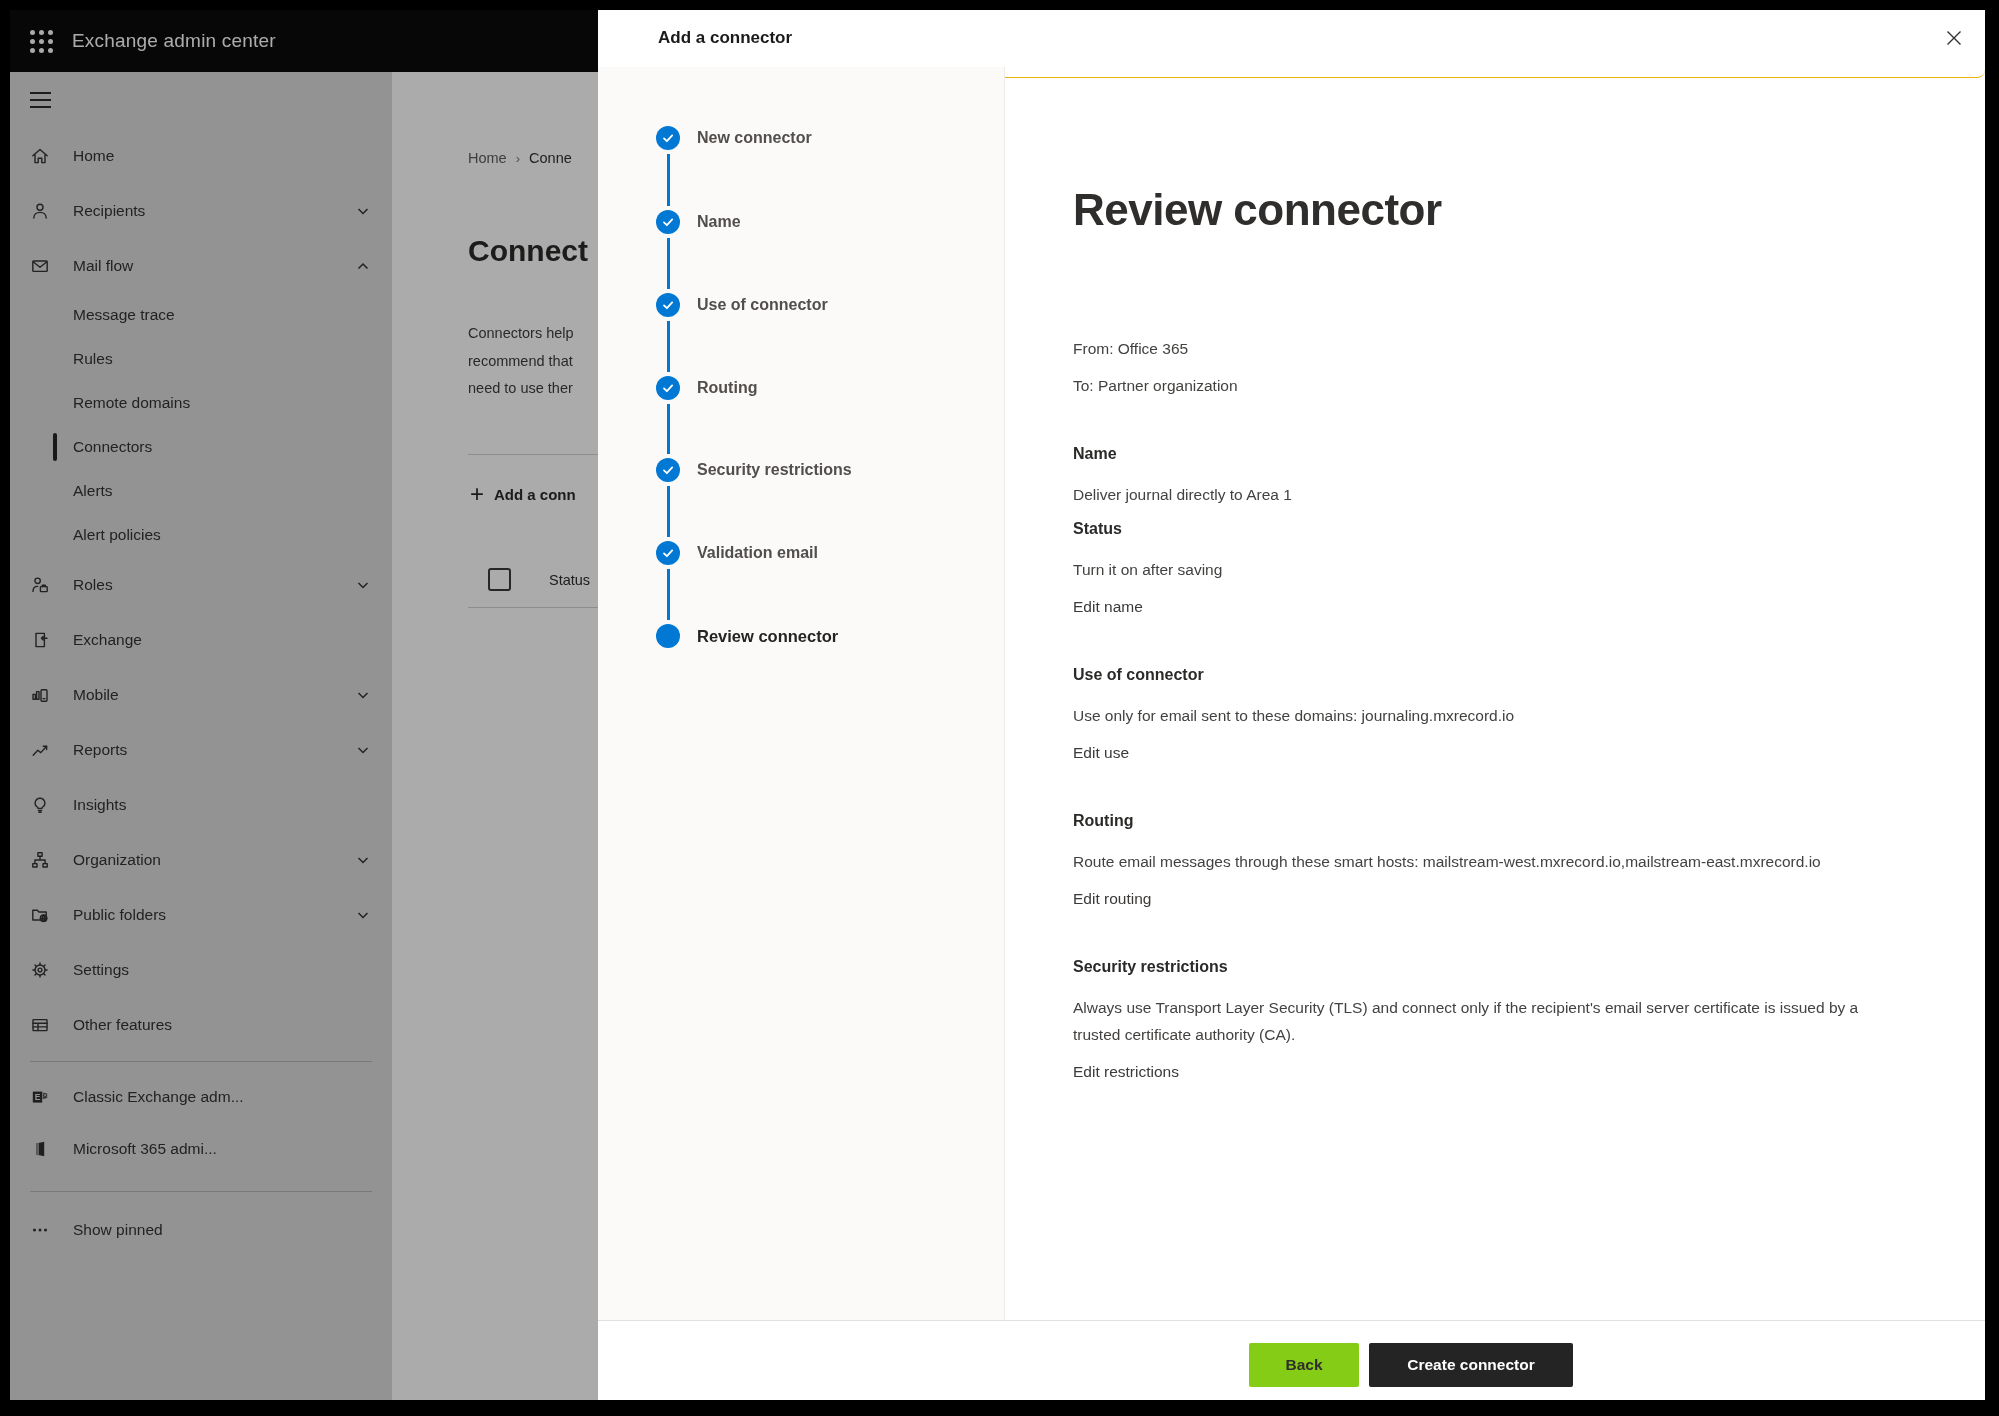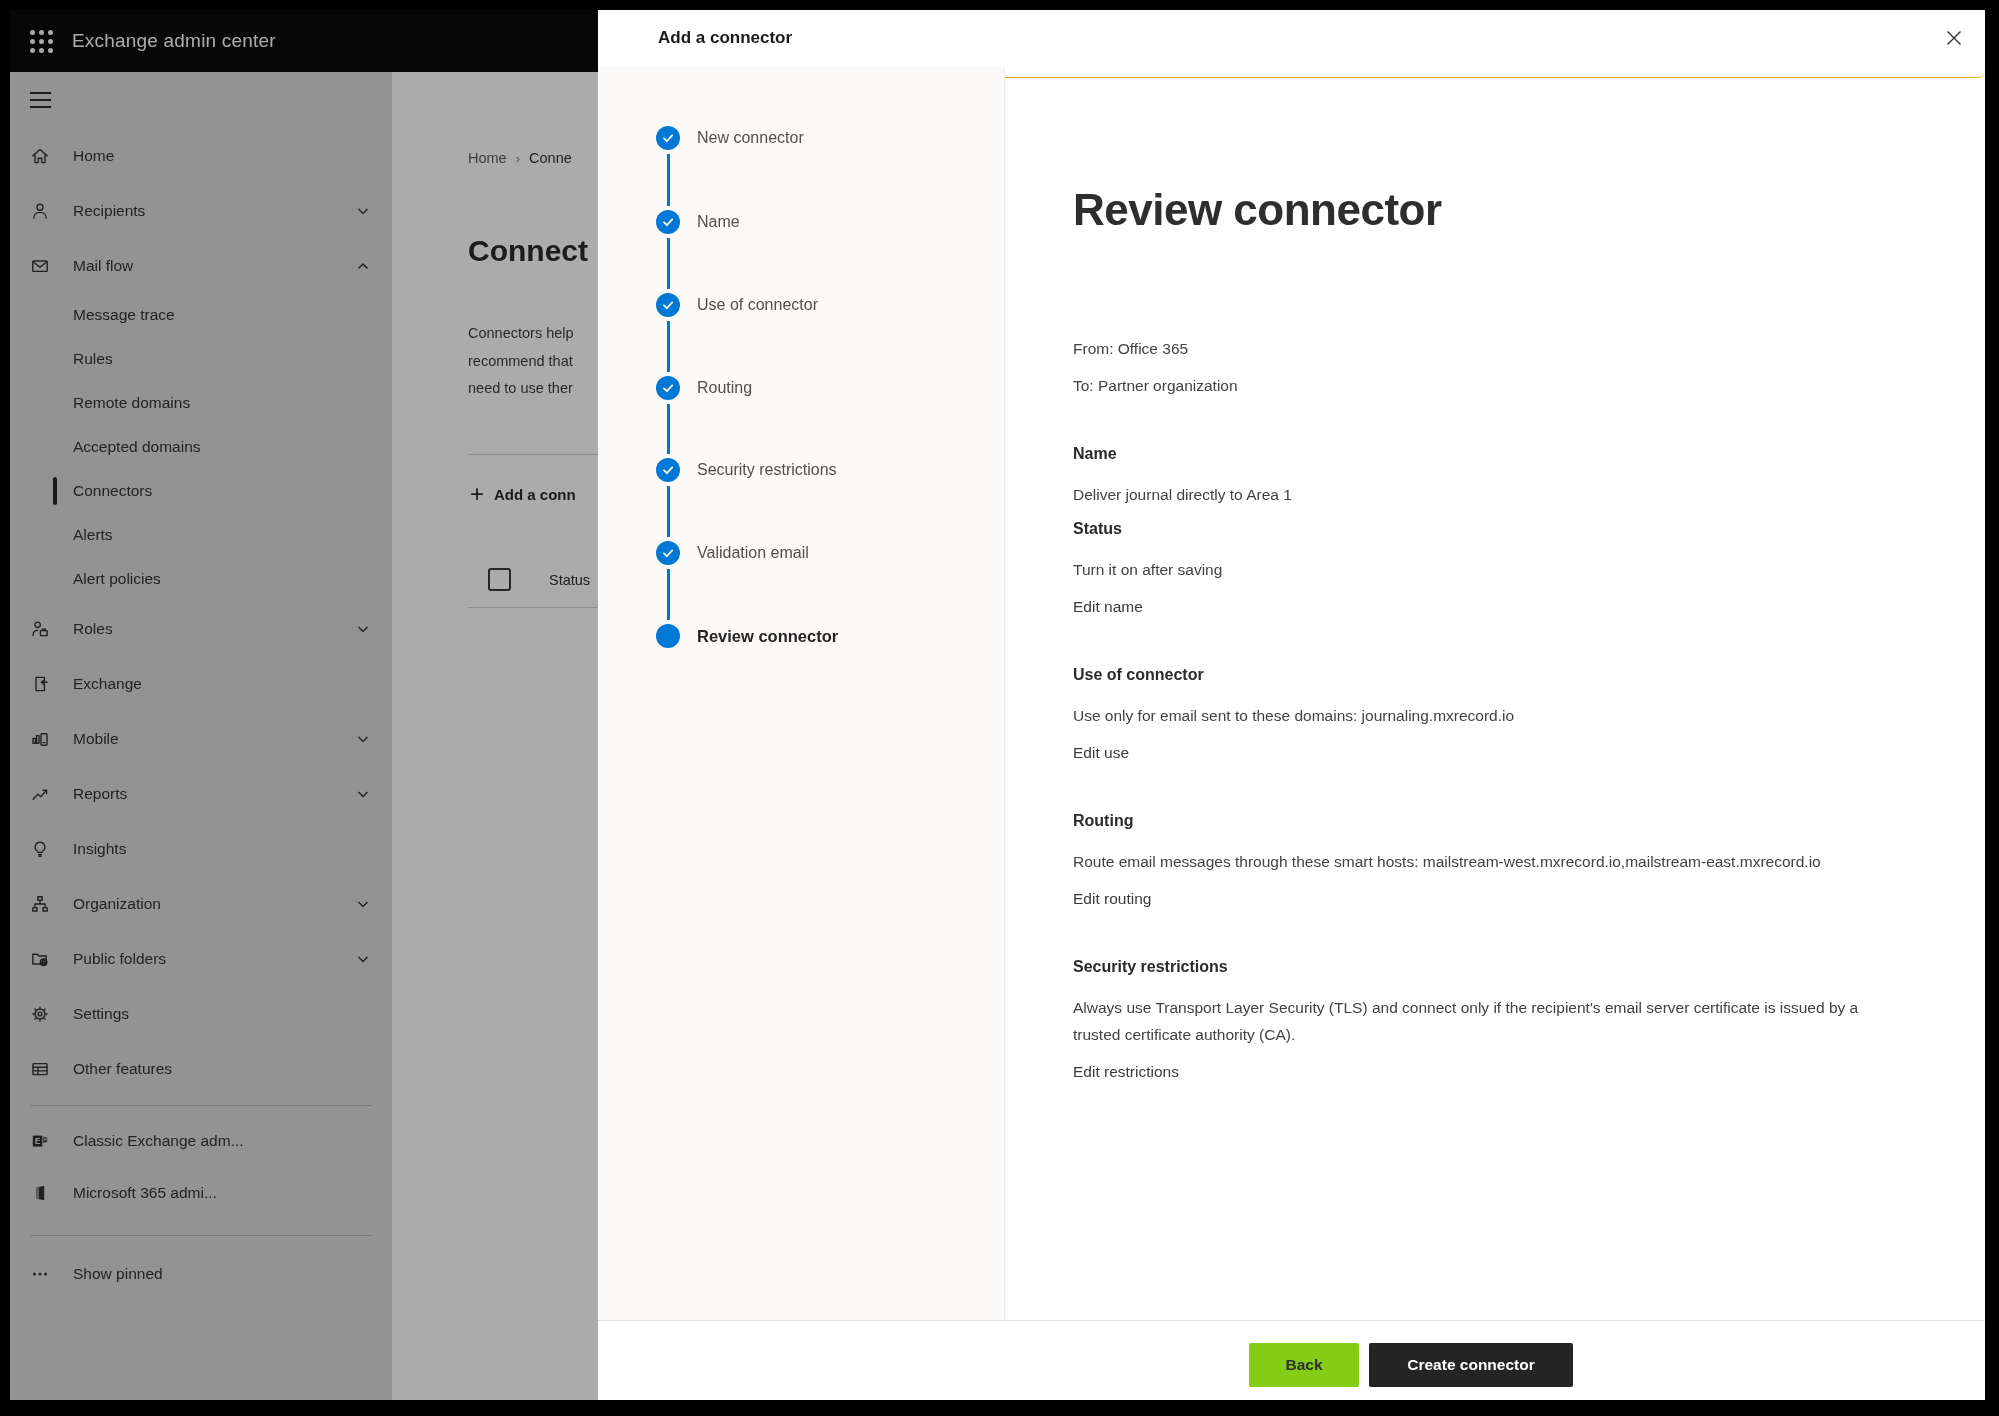--- a/index.html
+++ b/index.html
@@ -56,21 +56,21 @@
   .modal-body { position:absolute; left:0; top:57px; right:0; bottom:80px; display:flex; }
   .modal-footer { position:absolute; left:0; bottom:0; right:0; height:80px; border-top:1px solid #e3e1df; background:#fff; }
   .btn { position:absolute; top:22px; height:44px; border:none; border-radius:2px; font-family:inherit; font-size:15.5px; font-weight:700; cursor:pointer; }
   .btn-back { left:651px; width:110px; background:#84cc16; color:#2f2e2d; }
   .btn-primary { left:771px; width:204px; background:#242424; color:#fff; }
 
   
   .stepper { width:407px; flex:none; position:relative; background:#fbfaf9; border-right:1px solid #ececec; }
   .step { position:absolute; left:0; height:24px; display:flex; align-items:center; }
   .step-circle { position:absolute; left:58px; width:24px; height:24px; border-radius:50%; background:#0078d4; display:flex; align-items:center; justify-content:center; }
-  .step-label { position:absolute; left:99px; font-size:16px; color:#514e4c; white-space:nowrap; }
+  .step-label { position:absolute; left:99px; font-size:16px; color:#514e4c; white-space:nowrap;font-weight:bold; }
   .step.current .step-label { font-weight:700; color:#252423; font-size:16.5px; }
   .step-line { position:absolute; left:69px; width:2.5px; background:#0078d4; }
 
   
   .review { flex:1; position:relative; padding:117px 60px 0 68px; overflow:hidden; }
   .review-h1 { font-size:44px; line-height:52px; font-weight:700; color:#2f2e2d; letter-spacing:-.5px; margin-bottom:99px; }
   .rsection { max-width:800px; margin-bottom:44px; }
   .rsection h3 { font-size:16px; line-height:22px; font-weight:700; color:#2b2a29; margin-bottom:16px; }
   .rsection h3.subhead { margin-top:6px; }
   .rsection p { font-size:15.5px; line-height:27px; color:#444240; margin-bottom:10px; }
@@ -145,23 +145,20 @@
             </span>
           </li>
           <li class="nav-item sub">
             <span class="nav-label">Message trace</span>
           </li>
           <li class="nav-item sub">
             <span class="nav-label">Rules</span>
           </li>
           <li class="nav-item sub">
             <span class="nav-label">Remote domains</span>
-          </li>
-          <li class="nav-item sub">
-            <span class="nav-label">Accepted domains</span>
           </li>
           <li class="nav-item sub">
             <span class="sel-bar"></span>
             <span class="nav-label">Connectors</span>
           </li>
           <li class="nav-item sub">
             <span class="nav-label">Alerts</span>
           </li>
           <li class="nav-item sub">
             <span class="nav-label">Alert policies</span>

